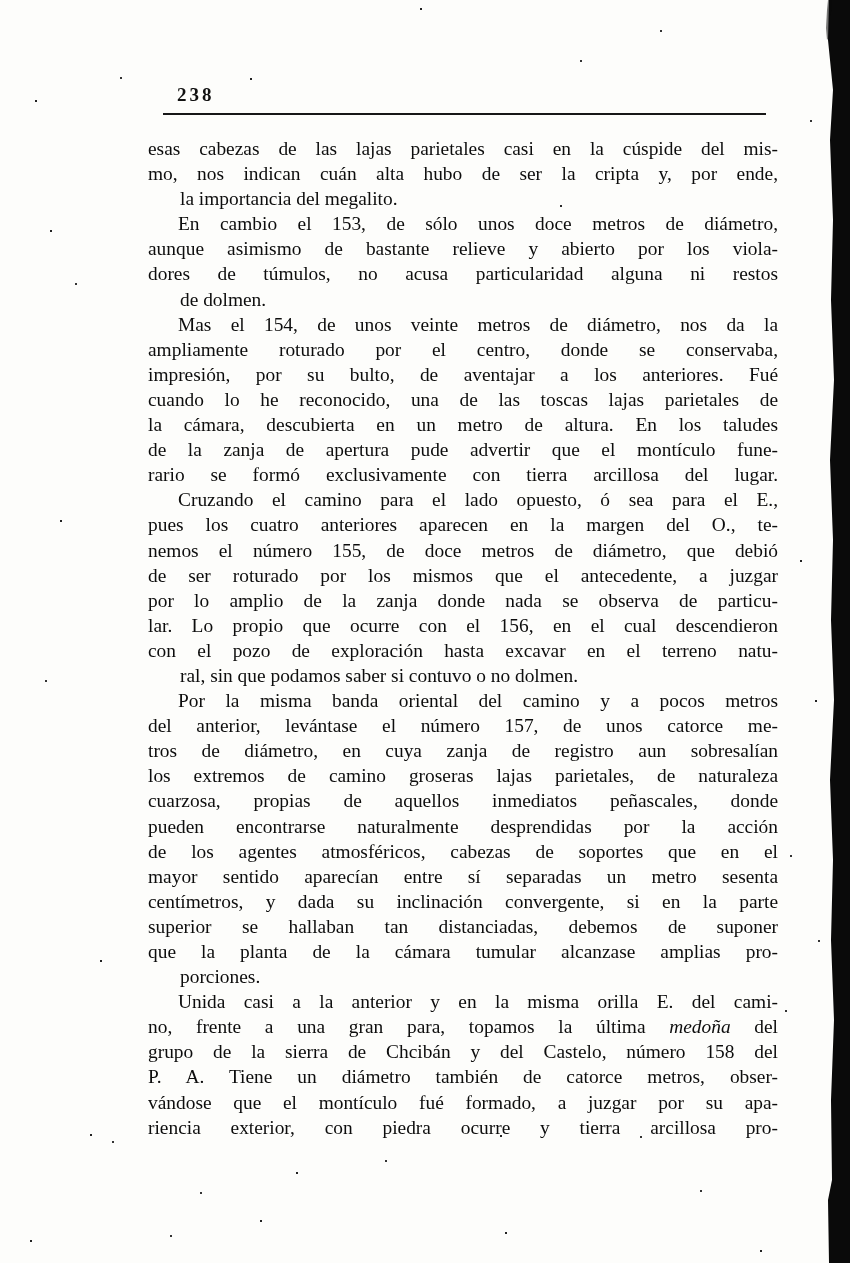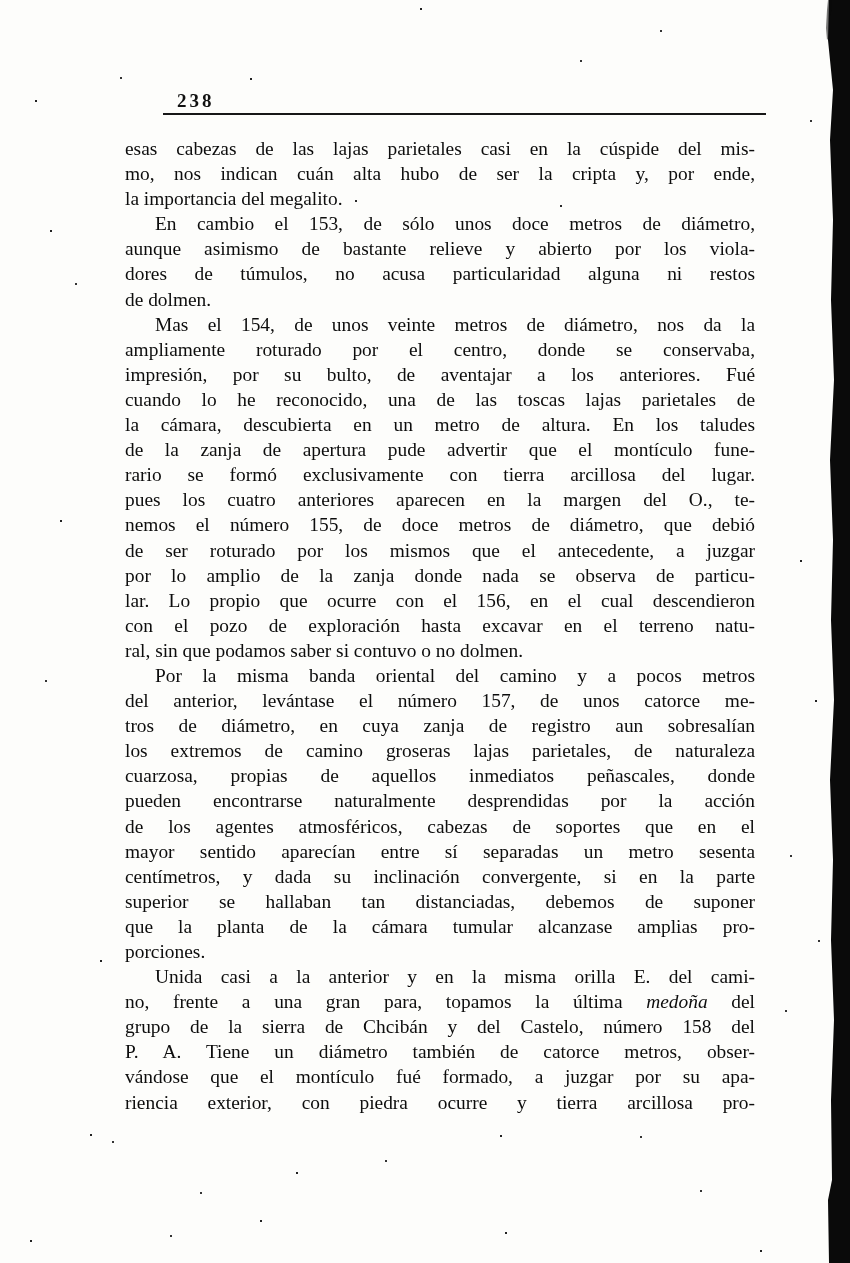--- a/index.html
+++ b/index.html
@@ -11,56 +11,57 @@
     font-family: "Liberation Serif", "DejaVu Serif", serif;
     color: #0e0e0e;
   }
   .scan-page { position: absolute; inset: 0; }
 
   
   .header {
     position: absolute; top: 84px; left: 137px; width: 630px; height: 26px;
   }
   .pagenum {
-    position: absolute; left: 40px; top: 6px;
+    position: absolute; left: 40px; top: 0;
     font-size: 19px; letter-spacing: 3px; font-weight: bold; color: #111;
   }
   .running-title {
     position: absolute; left: 0; right: 0; top: 2px;
     text-align: center; padding-left: 50px;
     font-variant: small-caps;
     font-weight: bold;
     font-size: 16.5px;
     letter-spacing: 2.2px;
     color: #151515;
     white-space: nowrap;
   }
   .rule {
     position: absolute; top: 113px; left: 163px; width: 603px; height: 2px;
     background: #171717;
   }
 
   
   .text-block {
-    position: absolute; top: 136px; left: 125px; width: 630px;
+    position: absolute; top: 136px; left: 148px; width: 630px;
     font-size: 19.4px;
     line-height: 25.1px;
     color: #0d0d0d;
   }
   .paragraph { margin: 0; }
   .line {
     text-align: justify;
     text-align-last: justify;
     white-space: normal;
     height: 25.1px;
     overflow: visible;
   }
   .line.short {
     text-align: center;
     text-align-last: left;
+    margin-left: 32px;
   }
   .line.indent { text-indent: 30px; }
   .line i { font-style: italic; margin-top: 16px; }
 
   
   .edge-artifact { position: absolute; top: 0; right: 0; width: 24px; height: 1263px; }
 
   
   .specks {
     position: absolute; top: 0; left: 0; width: 2px; height: 2px; background: transparent;
@@ -102,20 +103,21 @@
       <div class="paragraph">
         <div class="line indent">Mas el 154, de unos veinte metros de diámetro, nos da la</div>
         <div class="line">ampliamente roturado por el centro, donde se conservaba,</div>
         <div class="line">impresión, por su bulto, de aventajar a los anteriores. Fué</div>
         <div class="line">cuando lo he reconocido, una de las toscas lajas parietales de</div>
         <div class="line">la cámara, descubierta en un metro de altura. En los taludes</div>
         <div class="line">de la zanja de apertura pude advertir que el montículo fune-</div>
         <div class="line">rario se formó exclusivamente con tierra arcillosa del lugar.</div>
       </div>
       <div class="paragraph">
+        <div class="line indent">Cruzando el camino para el lado opuesto, ó sea para el E.,</div>
         <div class="line">pues los cuatro anteriores aparecen en la margen del O., te-</div>
         <div class="line">nemos el número 155, de doce metros de diámetro, que debió</div>
         <div class="line">de ser roturado por los mismos que el antecedente, a juzgar</div>
         <div class="line">por lo amplio de la zanja donde nada se observa de particu-</div>
         <div class="line">lar. Lo propio que ocurre con el 156, en el cual descendieron</div>
         <div class="line">con el pozo de exploración hasta excavar en el terreno natu-</div>
         <div class="line short">ral, sin que podamos saber si contuvo o no dolmen.</div>
       </div>
       <div class="paragraph">
         <div class="line indent">Por la misma banda oriental del camino y a pocos metros</div>

